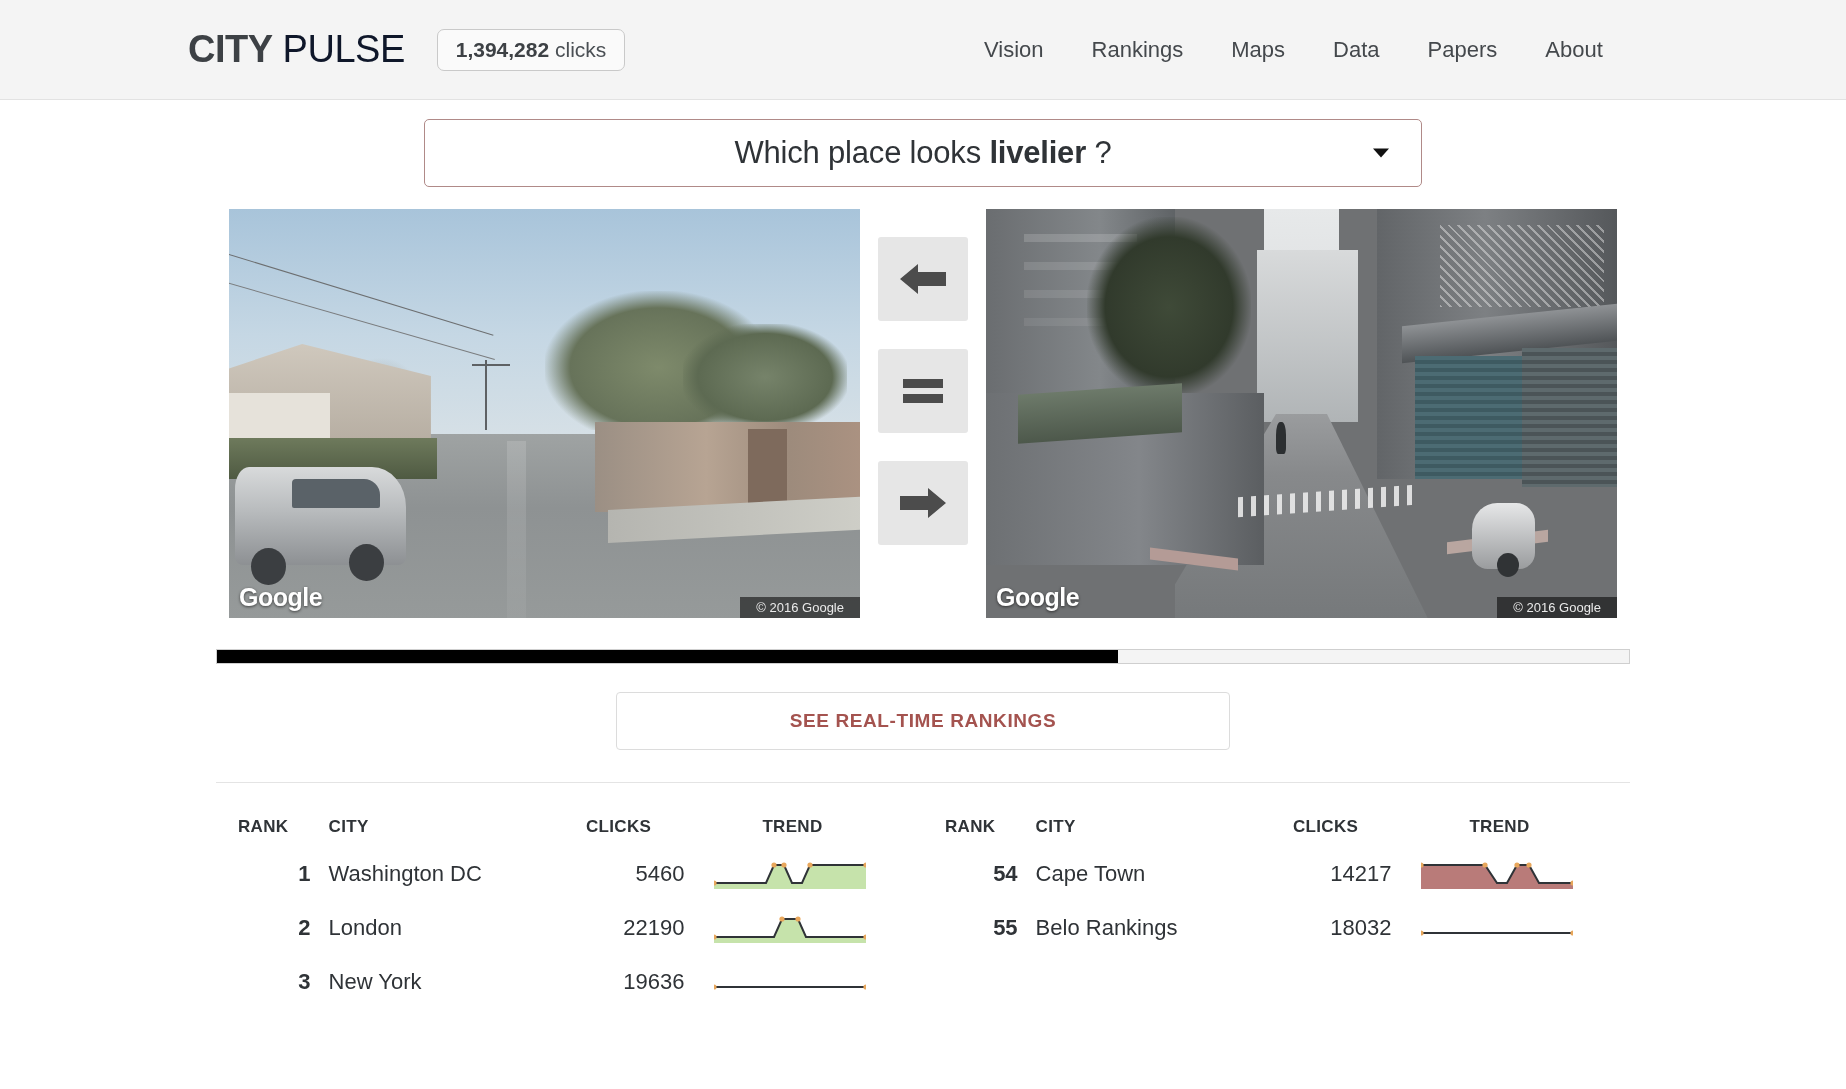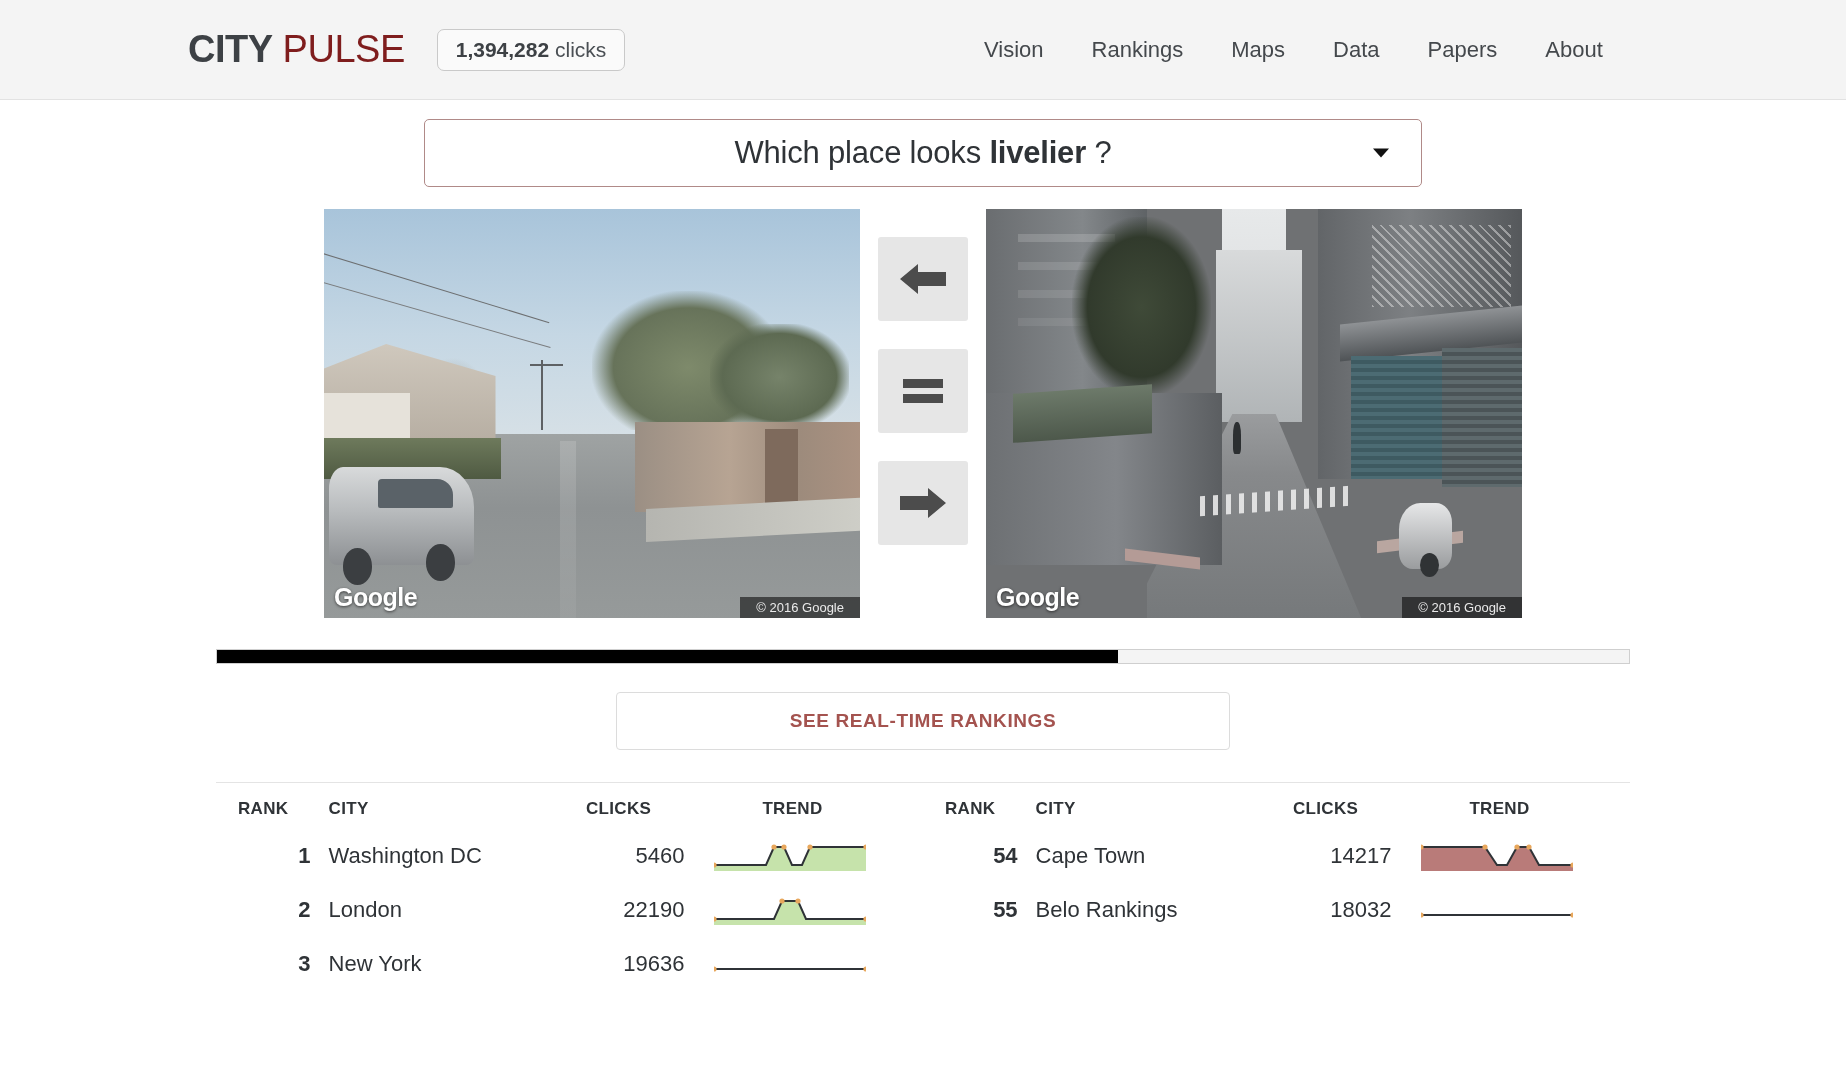--- a/index.html
+++ b/index.html
@@ -21,21 +21,21 @@
     position: relative;
   }
   .brand {
     margin-left: 188px;
     font-size: 38px;
     letter-spacing: -0.5px;
     color: #3d4145;
     white-space: nowrap;
   }
   .brand .b1 { font-weight: bold; }
-  .brand .b2 { font-weight: normal; color: #7f1d1d; }
+  .brand .b2 { font-weight: normal; color: #0f172a; }
 
   .clicks-pill {
     margin-left: 32px;
     border: 1px solid #c9c9c9;
     border-radius: 7px;
     background: #fafafa;
     padding: 9px 18px 10px 18px;
     font-size: 21px;
     color: #3d4145;
     white-space: nowrap;
@@ -97,21 +97,21 @@
 
   
   .images-row {
     margin-top: 22px;
     display: flex;
     justify-content: center;
     align-items: flex-start;
     gap: 0;
   }
   .photo {
-    width: 536px;
+    width: 631px;
     height: 409px;
     position: relative;
     overflow: hidden;
     background: #8d8d8d;
     flex: none;
   }
   .photo .gwm {
     position: absolute;
     left: 10px; bottom: 6px;
     font-size: 25px;
@@ -271,21 +271,21 @@
     letter-spacing: 0.6px;
     cursor: pointer;
     font-family: "Liberation Sans", sans-serif;
   }
 
   
   .tables {
     width: 1414px;
     margin: 32px auto 0 auto;
     border-top: 1px solid #e4e4e4;
-    padding-top: 10px;
+    padding-top: 28px;
     display: flex;
     gap: 0;
   }
   .tbl { width: 50%; }
   table { width: 100%; border-collapse: collapse; }
   th {
     font-size: 17px;
     font-weight: bold;
     color: #2f3337;
     letter-spacing: 0.3px;

